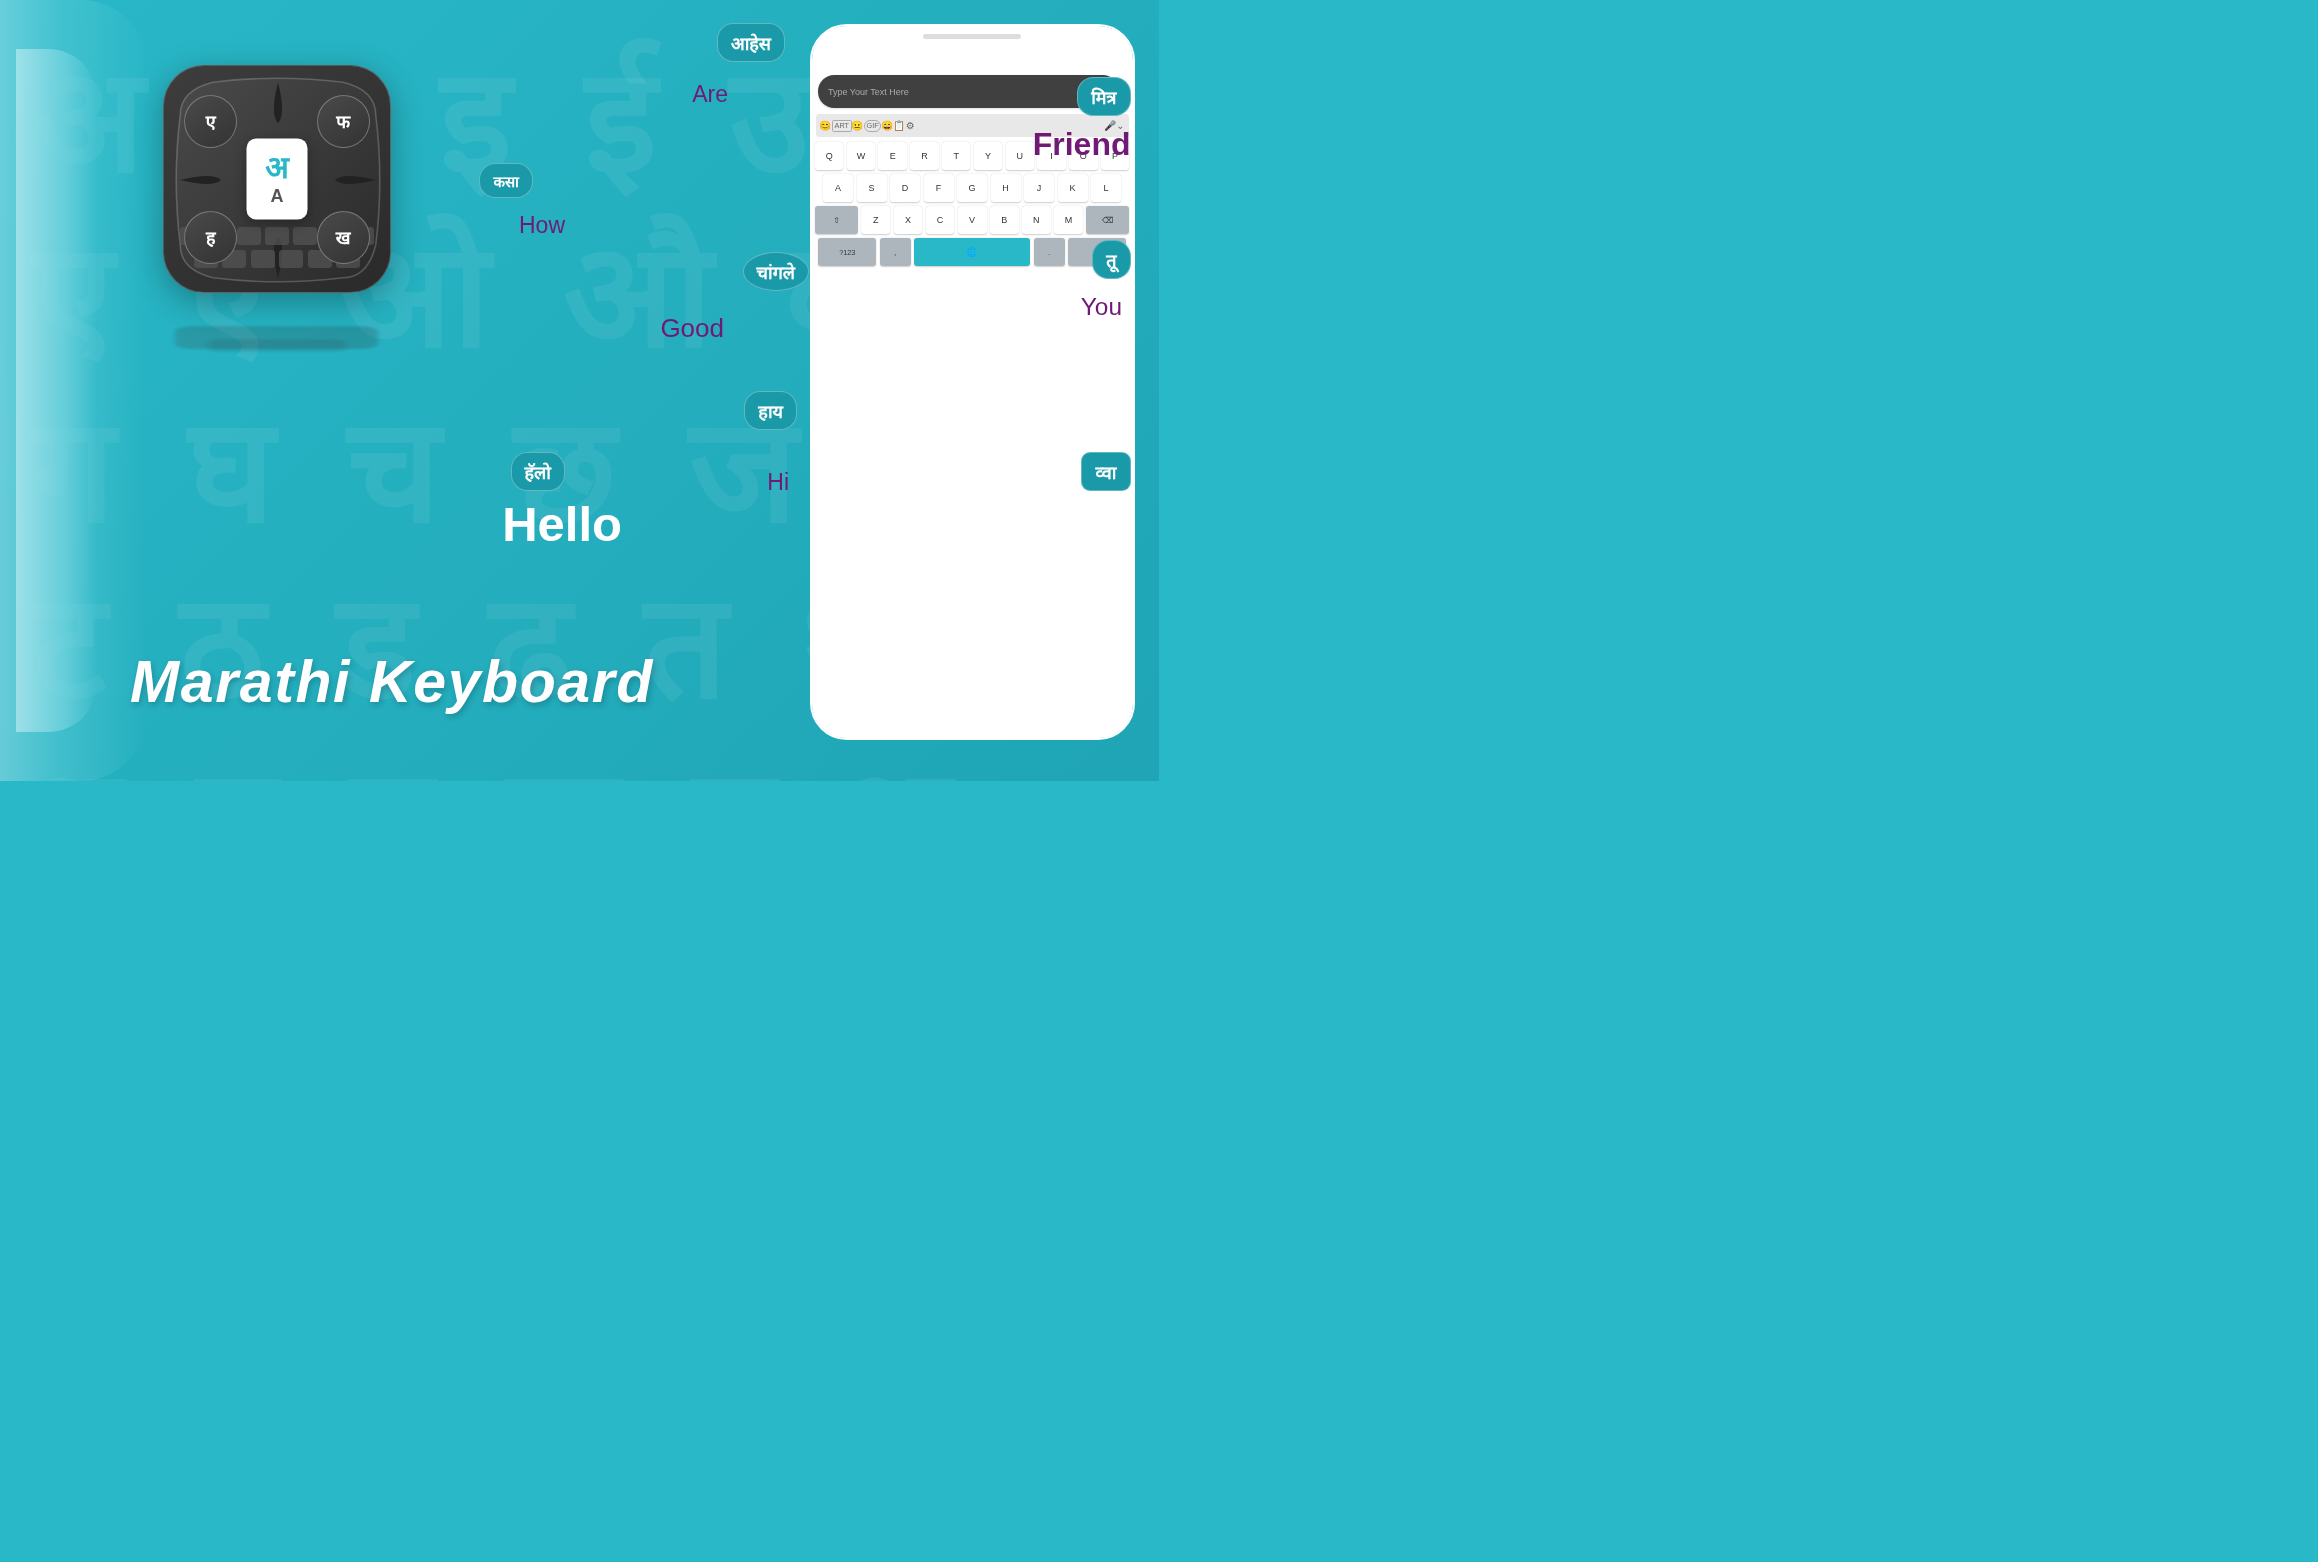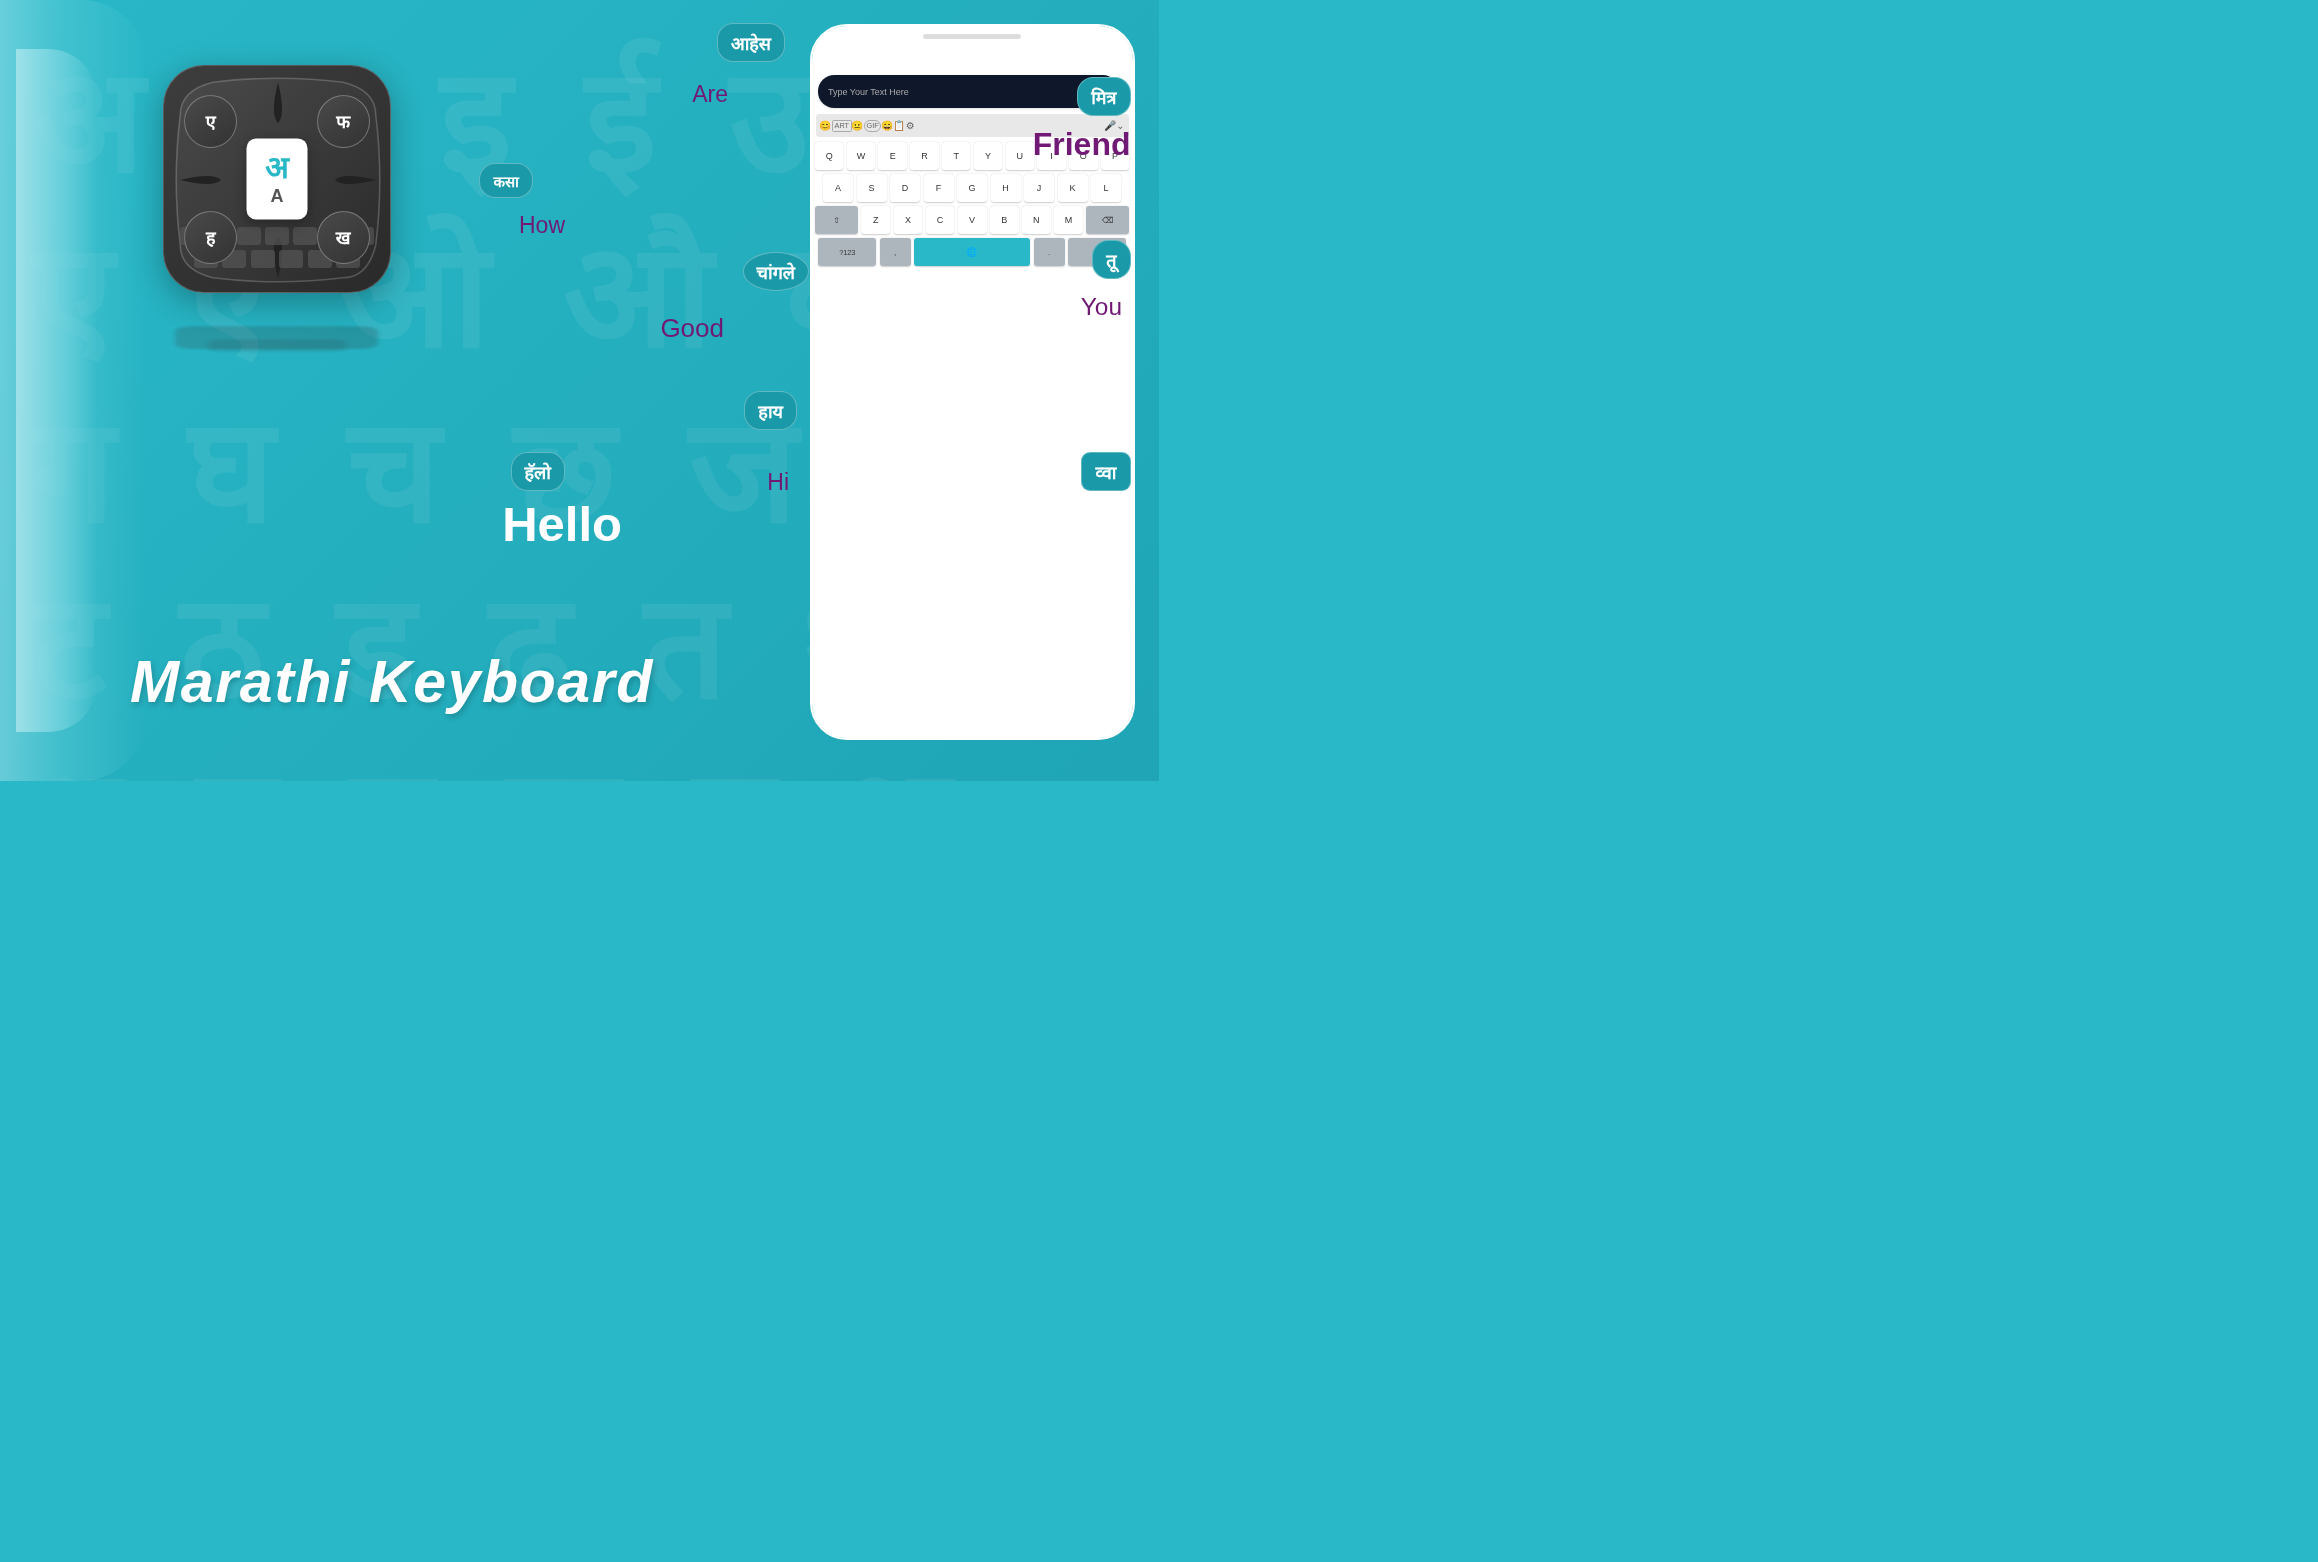--- a/index.html
+++ b/index.html
@@ -204,21 +204,21 @@
       border-radius: 2.4px;
     }
 
     
     .text-input-bar {
       position: absolute;
       top: 49px;
       left: 6.5px;
       right: 14px;
       height: 33px;
-      background: #0f172a;
+      background: #404040;
       border-radius: 16.3px;
       display: flex;
       align-items: center;
       padding: 0 9.8px;
       box-shadow: 0 0.8px 2.4px rgba(0,0,0,0.15);
     }
 
     .text-input-placeholder {
       font-size: 9px;
       color: #aaa;

